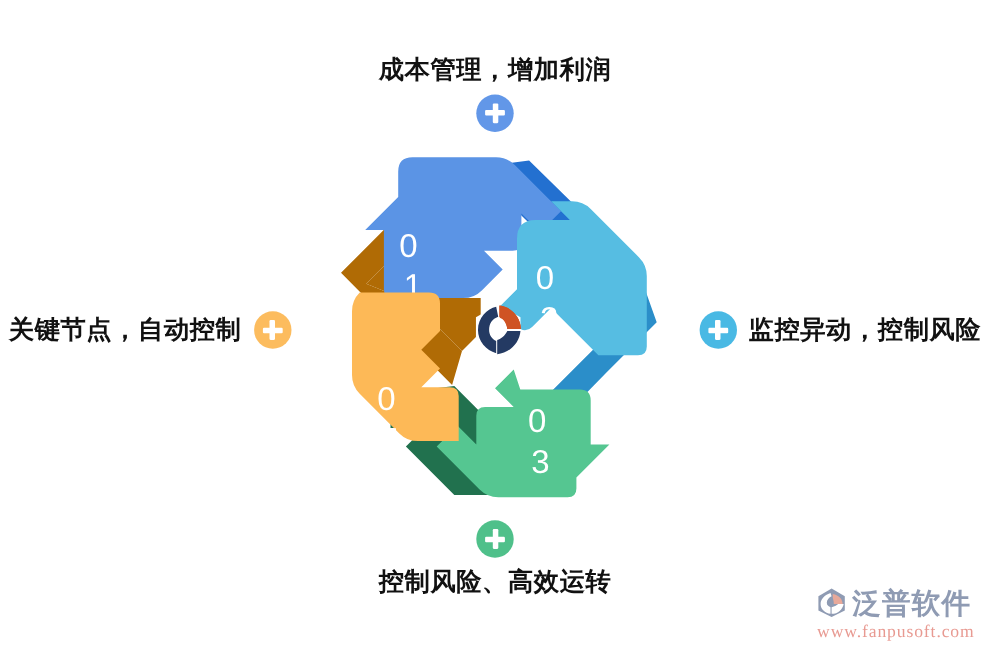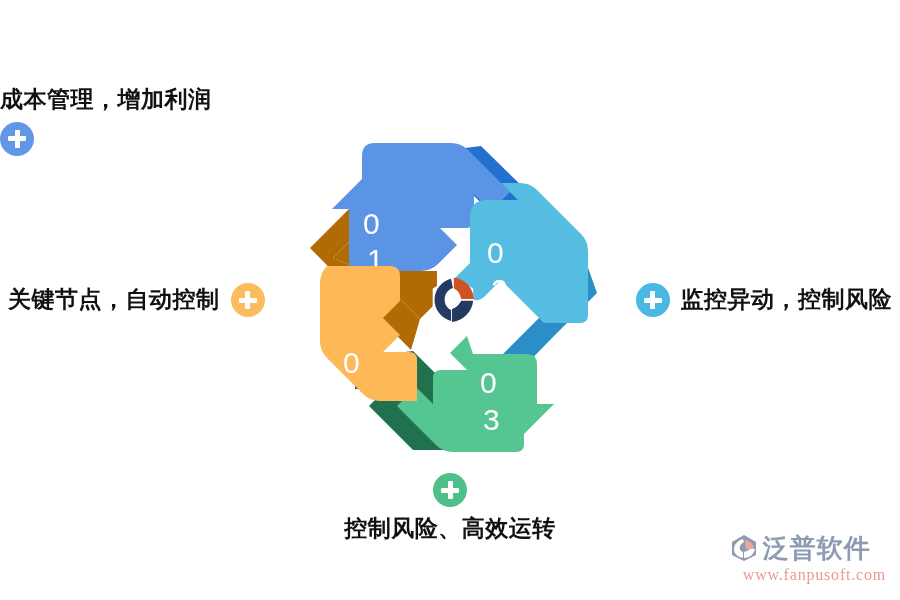--- a/index.html
+++ b/index.html
@@ -62,23 +62,22 @@
   }
 
   
   #label-top {
     position: absolute;
     left: 0;
     right: 0;
     top: 50px;
     display: flex;
     flex-direction: column;
-    align-items: flex-start;
+    align-items: center;
     gap: 8px;
-    margin-top: 36px;
   }
 
   
   #label-bottom {
     position: absolute;
     left: 0;
     right: 0;
     top: 473px;
     display: flex;
     flex-direction: column;
@@ -146,21 +145,21 @@
     color: #8f9bb3;
     letter-spacing: 1px;
     line-height: 1;
   }
   .wm-url {
     font-family: "Liberation Serif", "DejaVu Serif", serif;
     font-size: 16px;
     color: #e89a92;
     letter-spacing: 0.8px;
     margin-top: 4px;
-    margin-left: 14px;
+    margin-left: 2px;
   }
 </style>
 </head>
 <body>
 
 <div id="stage">
 
   <div id="label-top">
     <div class="label-text">成本管理，增加利润</div>
     <div class="plus-badge" style="background:#6297e8;"></div>

